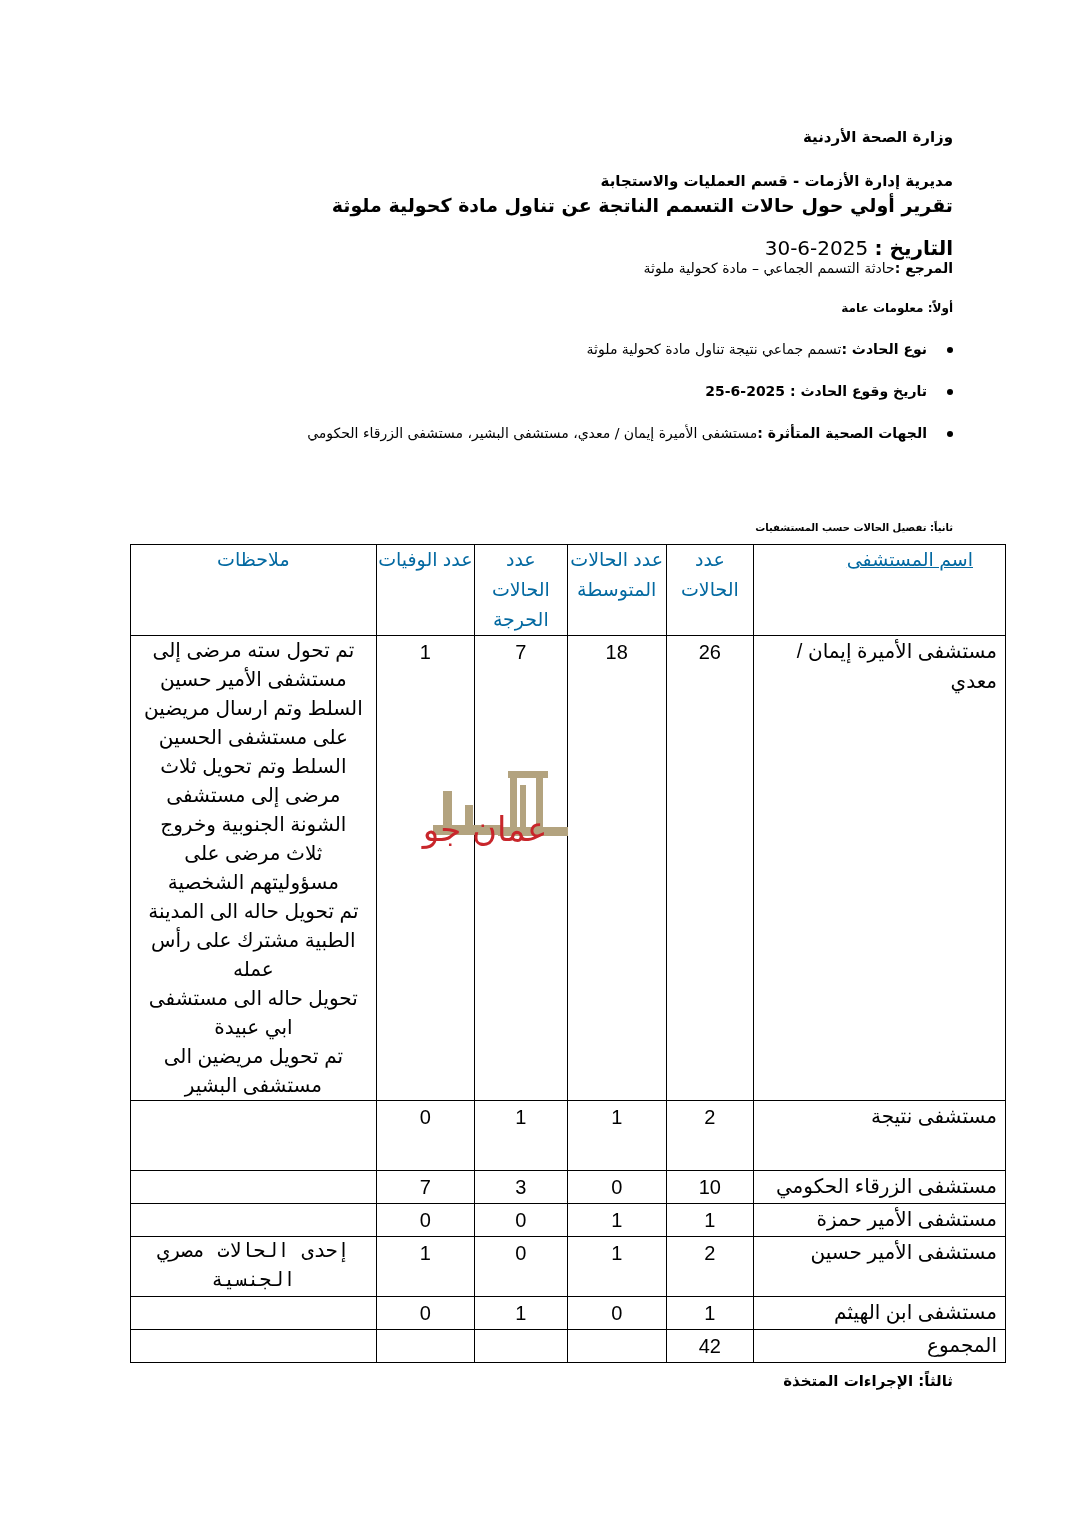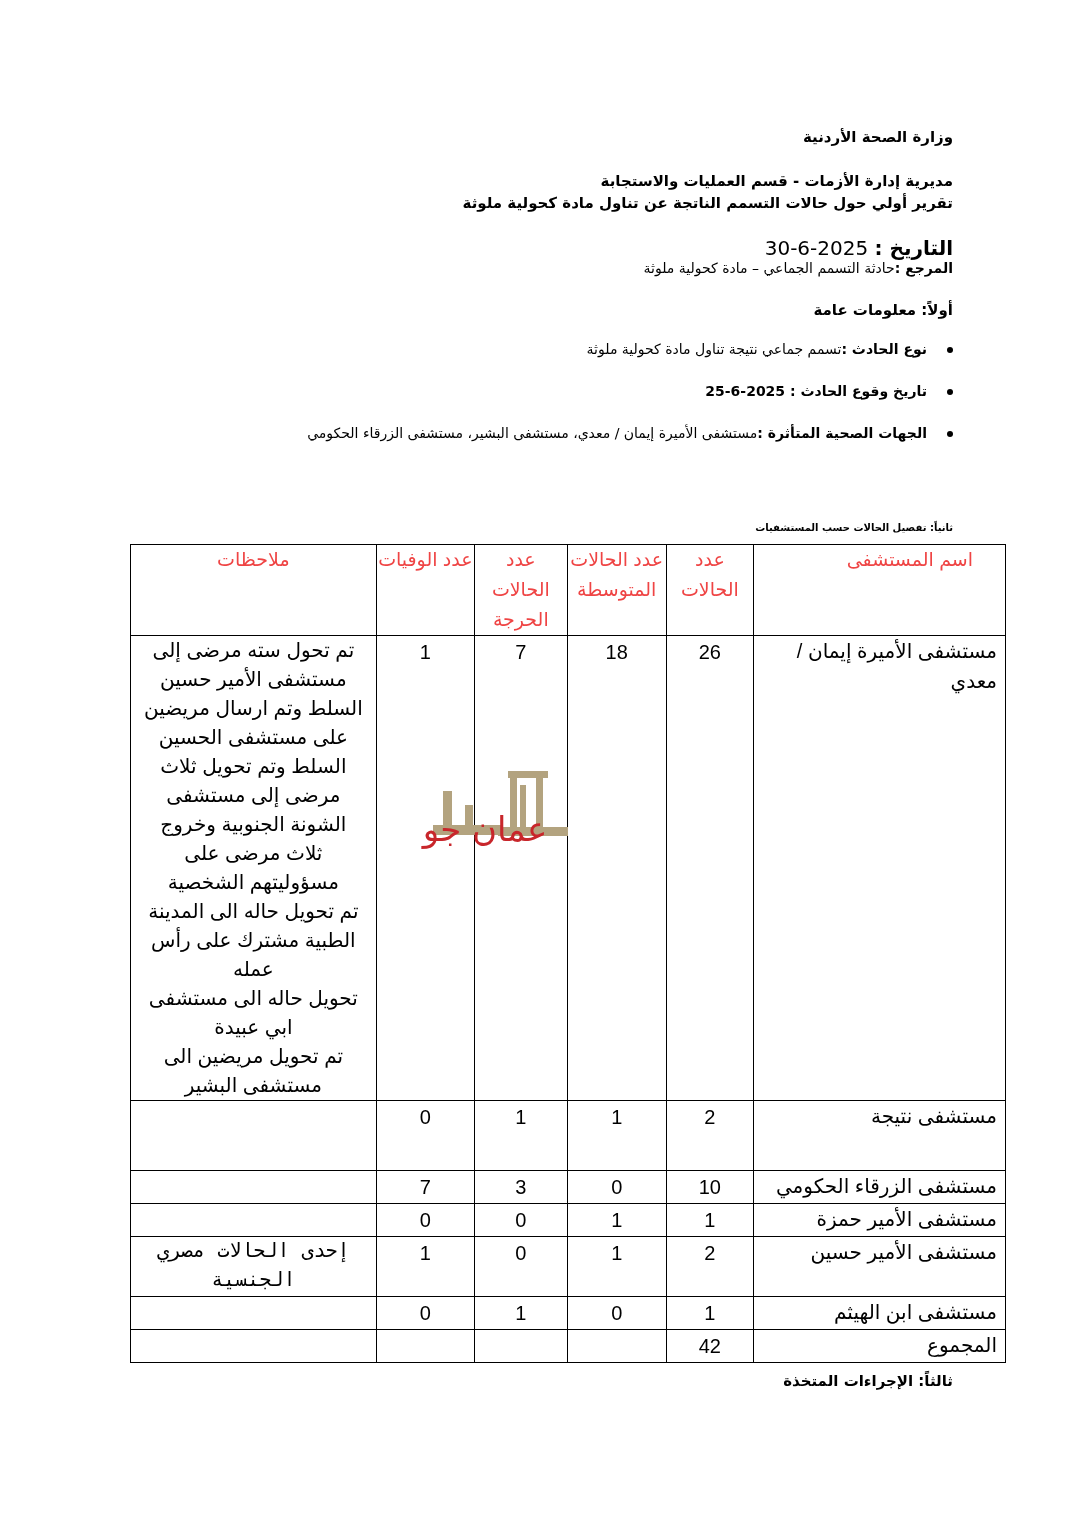--- a/index.html
+++ b/index.html
@@ -2,43 +2,43 @@
 <html><head>
 <meta charset="utf-8">
 <style>
   html, body { margin: 0; padding: 0; background: #ffffff; }
   body { width: 1080px; height: 1527px; position: relative; overflow: hidden;
          font-family: "DejaVu Sans", "Liberation Sans", sans-serif; color: #000; }
   .abs { position: absolute; direction: rtl; white-space: nowrap; }
   .bold { font-weight: bold; }
   #ministry { top: 128px; right: 127px; font-size: 15px; }
   #directorate { top: 172px; right: 127px; font-size: 15px; }
-  #report-title { top: 194px; right: 127px; font-size: 15px; }
+  #report-title { top: 194px; right: 127px; font-size: 19px; }
   #date-line { top: 236px; right: 127px; font-size: 20px; }
   #ref-line { top: 260px; right: 127px; font-size: 14px; }
-  #sec1 { top: 301px; right: 127px; font-size: 15px; }
+  #sec1 { top: 301px; right: 127px; font-size: 12px; }
   .bullet { right: 127px; font-size: 14px; }
   .bullet .dot { display: inline-block; width: 6px; height: 6px; background: #000; border-radius: 50%;
                  margin-left: 20px; vertical-align: middle; }
   #b1 { top: 341px; }
   #b2 { top: 383px; }
   #b3 { top: 425px; margin-left: 44px; }
   #sec2 { top: 522px; right: 127px; font-size: 10px; }
   #sec3 { top: 1372px; right: 127px; font-size: 15px; text-align: right; }
 
   table#cases { position: absolute; left: 130px; top: 544px; width: 876px; border-collapse: collapse;
                 direction: rtl; font-family: "Liberation Sans", "DejaVu Sans", sans-serif; }
   #cases td, #cases th { border: 1.5px solid #000; vertical-align: top; padding: 0; }
-  #cases th { font-weight: normal; font-size: 19px; color: #ef4444; line-height: 30px; }
+  #cases th { font-weight: normal; font-size: 19px; color: #0369a1; line-height: 30px; }
   #cases th.name-h { text-align: right; padding-right: 32px; padding-top: 0; }
   #cases th.count-h { text-align: center; }
   #cases td.name { text-align: right; padding-right: 8px; font-size: 20px; line-height: 30px; }
   #cases td.num { text-align: center; font-size: 20px; line-height: 32px; }
   #cases td.notes { text-align: center; font-size: 20px; line-height: 29px; }
-  .c-name { width: 232px; }
+  .c-name { width: 232px; text-decoration: underline; }
   .c-total { width: 89px; }
   .c-mod { width: 100px; }
   .c-crit { width: 95px; }
   .c-death { width: 101px; margin-top: 39px; }
   .c-notes { width: 258px; }
 
   #watermark { position: absolute; left: 398px; top: 763px; width: 175px; height: 100px; }
 </style>
 </head>
 <body>

